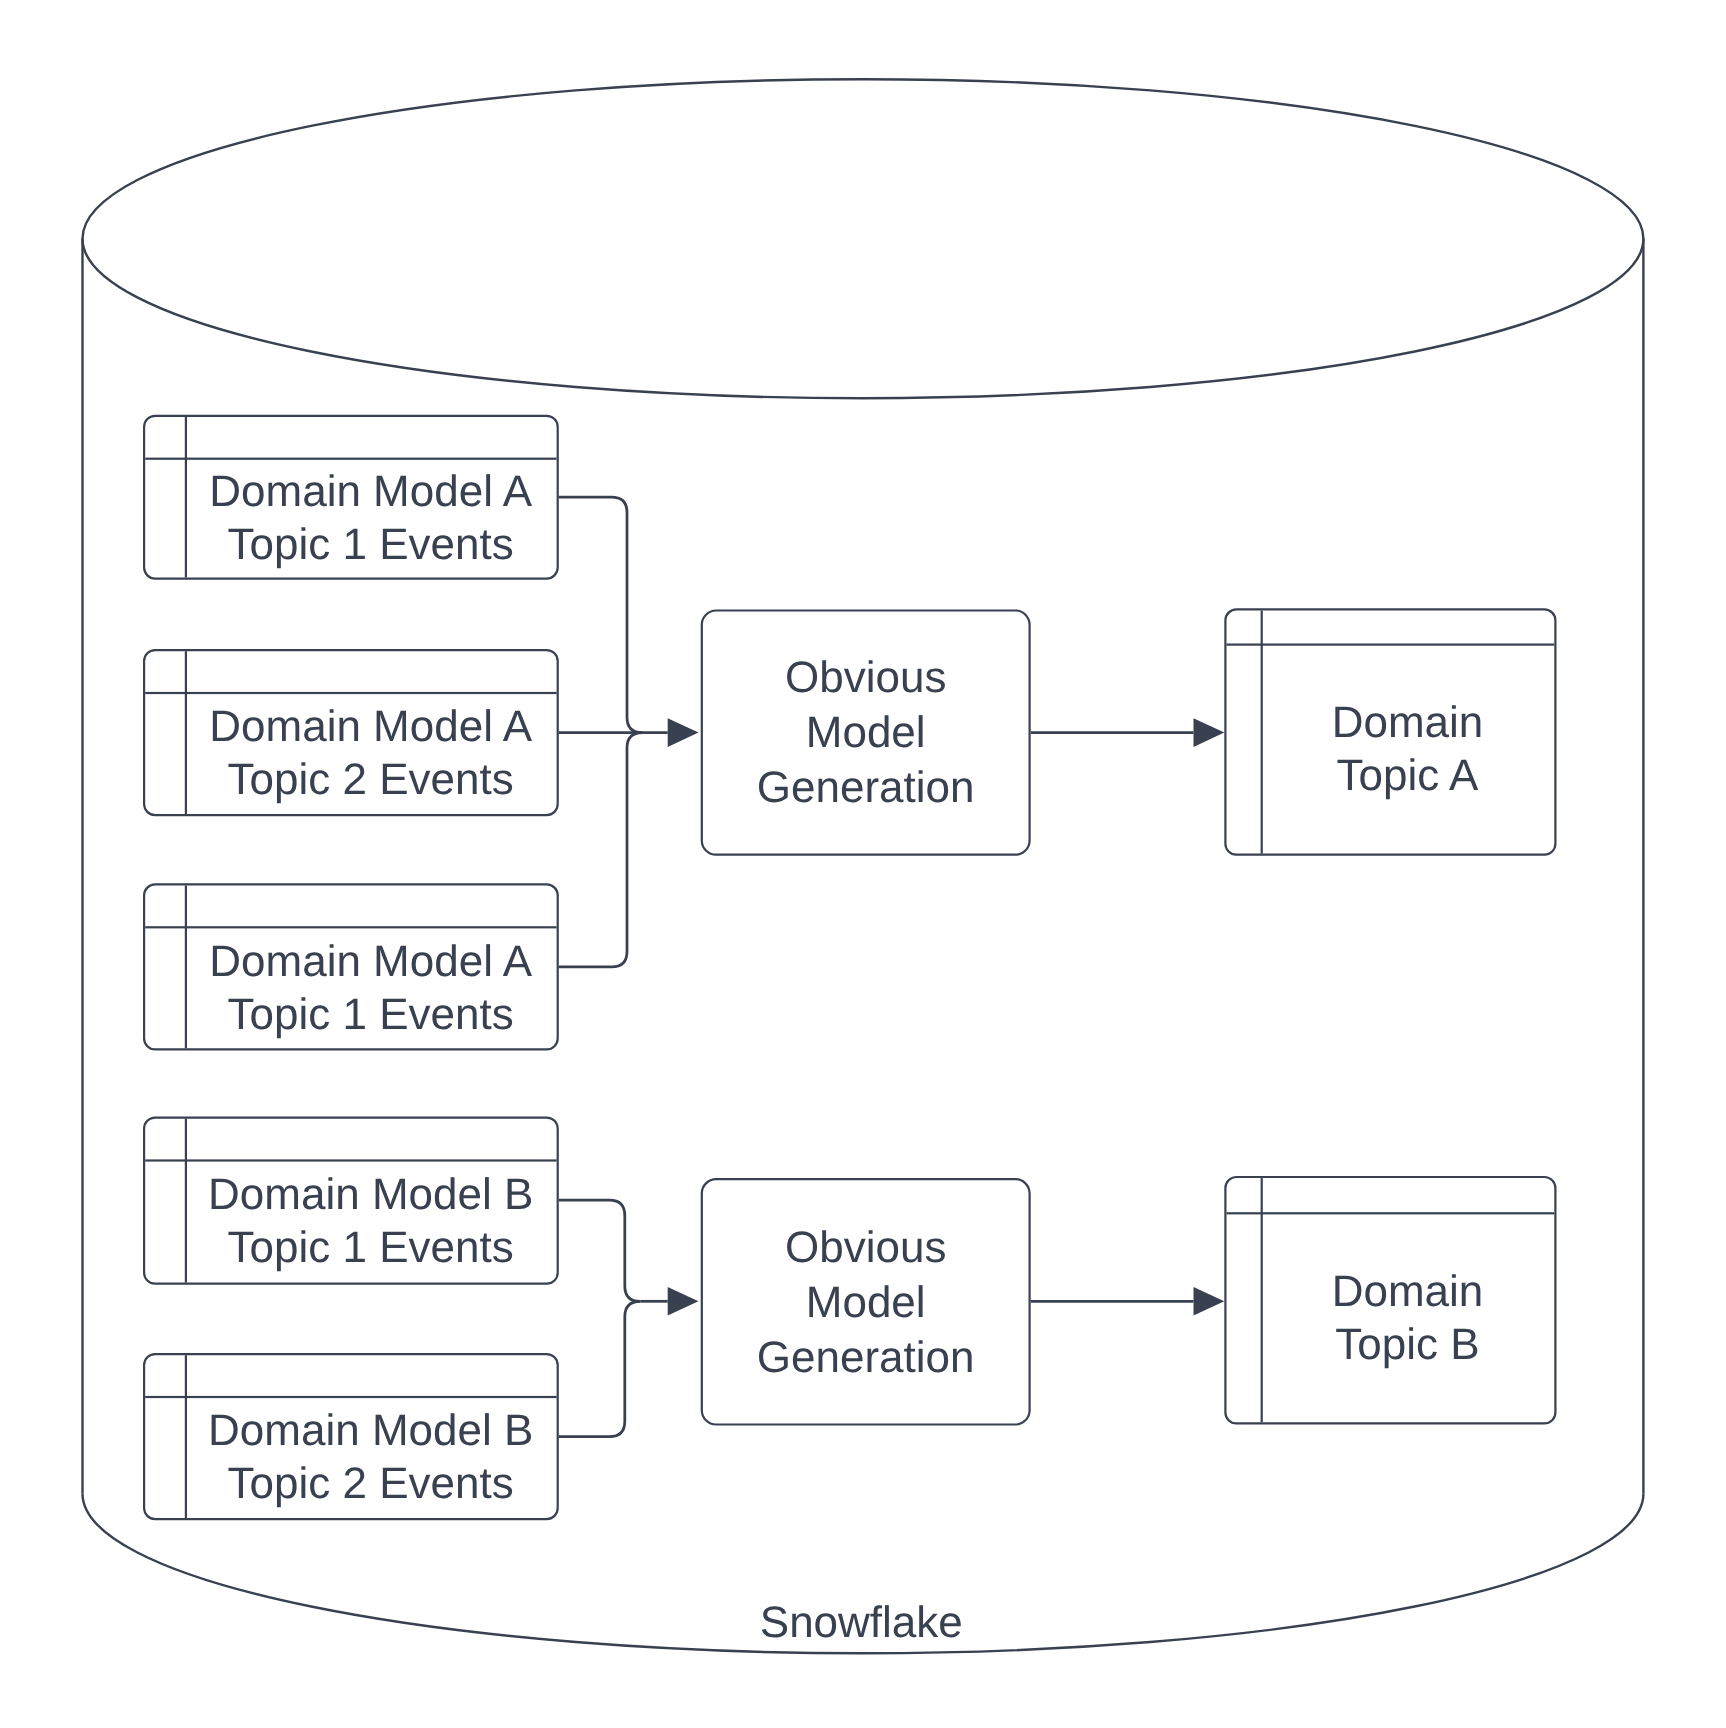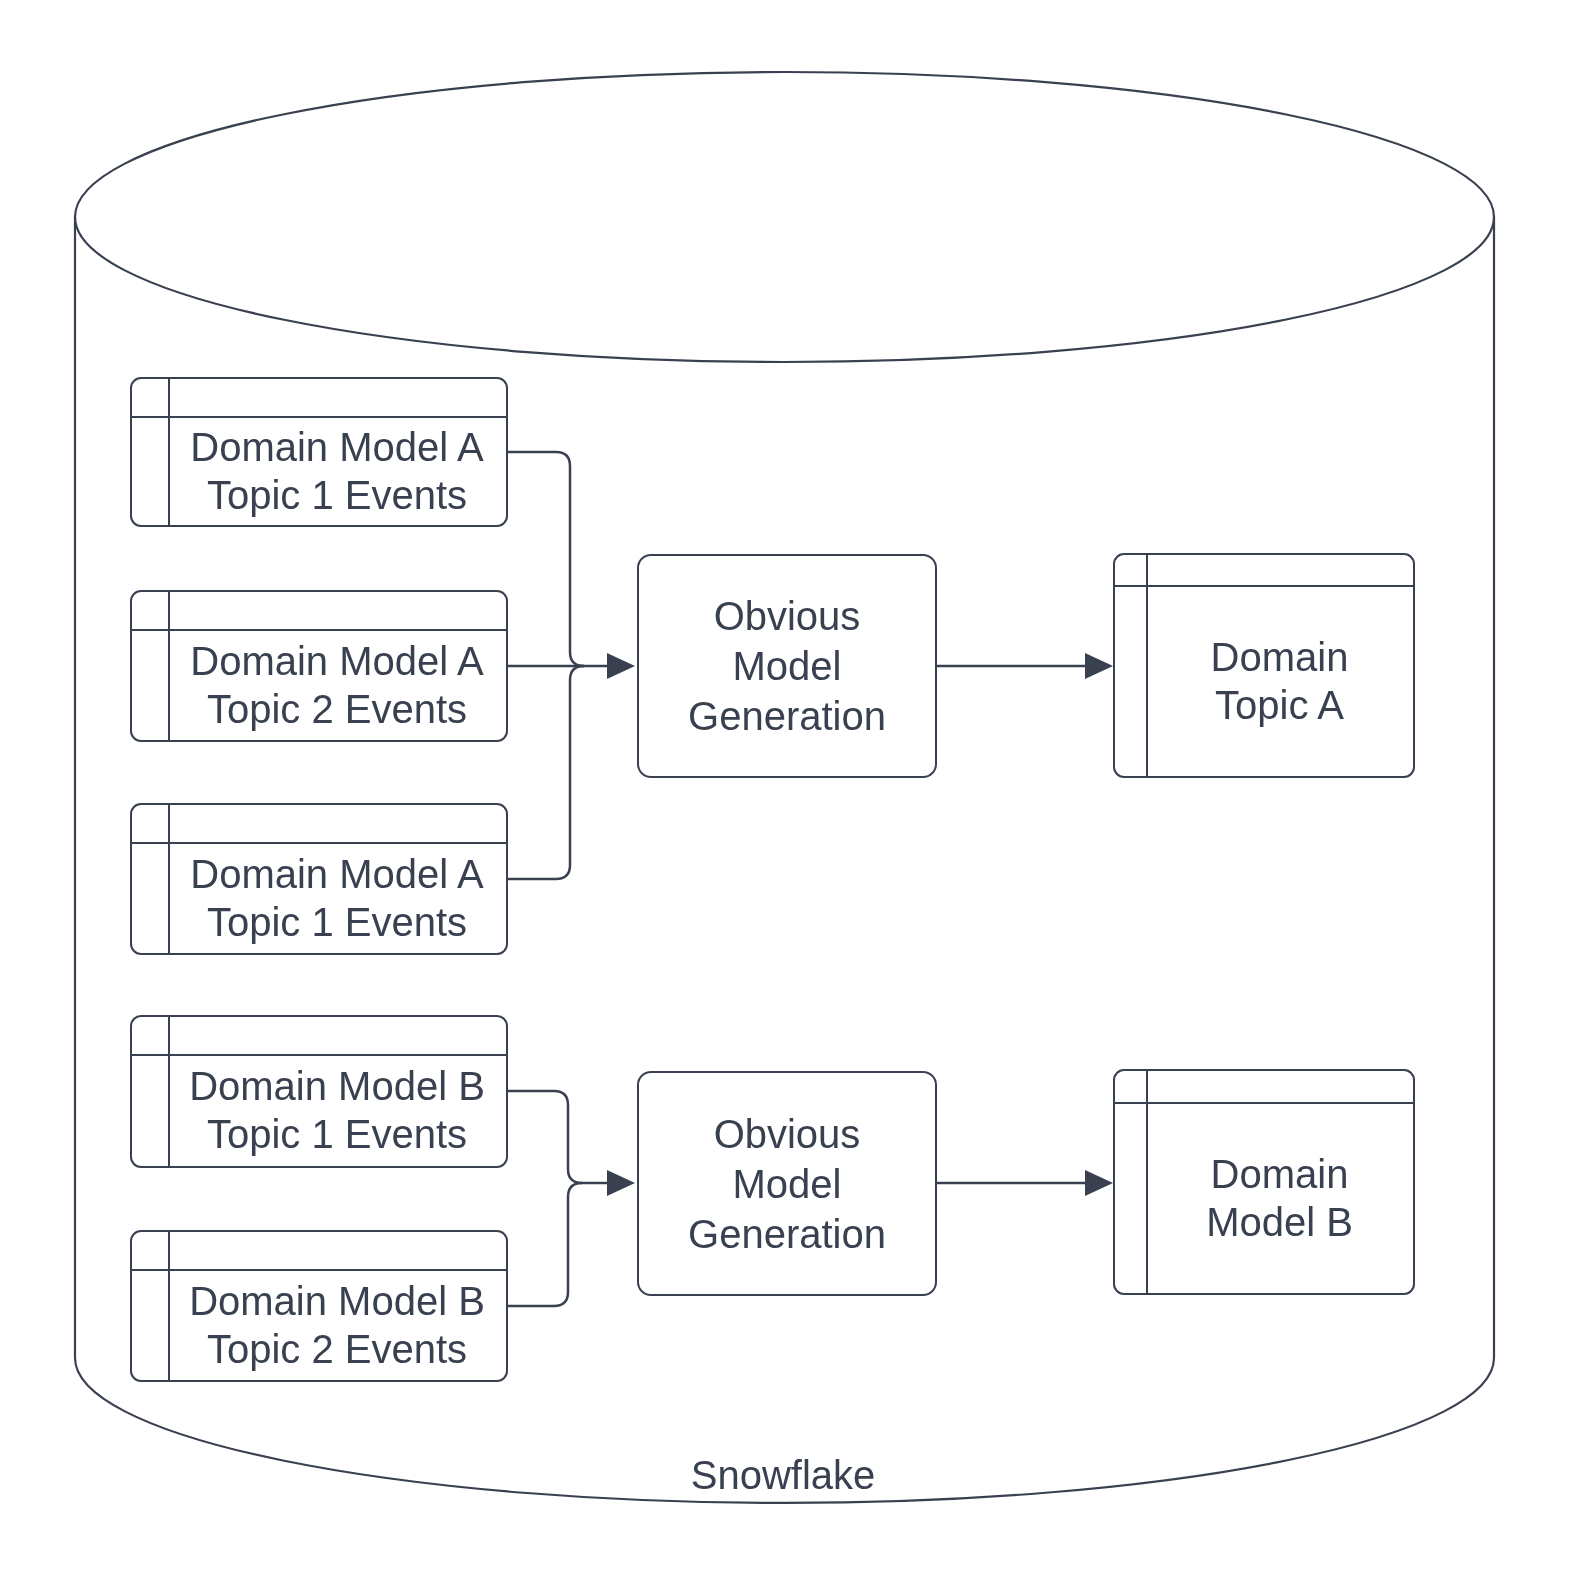--- a/index.html
+++ b/index.html
@@ -150,19 +150,19 @@
       <span>Domain</span>
       <span>Topic A</span>
     </div>
   </div>
 
   <div class="tbox" style="left:1113px;top:1069px;width:302px;height:226px">
     <div class="thead" style="height:31px"></div>
     <div class="tstripe" style="left:31px"></div>
     <div class="tlabel" style="left:31px;top:31px">
       <span>Domain</span>
-      <span>Model B</span>
+      <span>Topic B</span>
     </div>
   </div>
 
   <div class="cyl-label">Snowflake</div>
 
 </div>
 
 </body></html>

